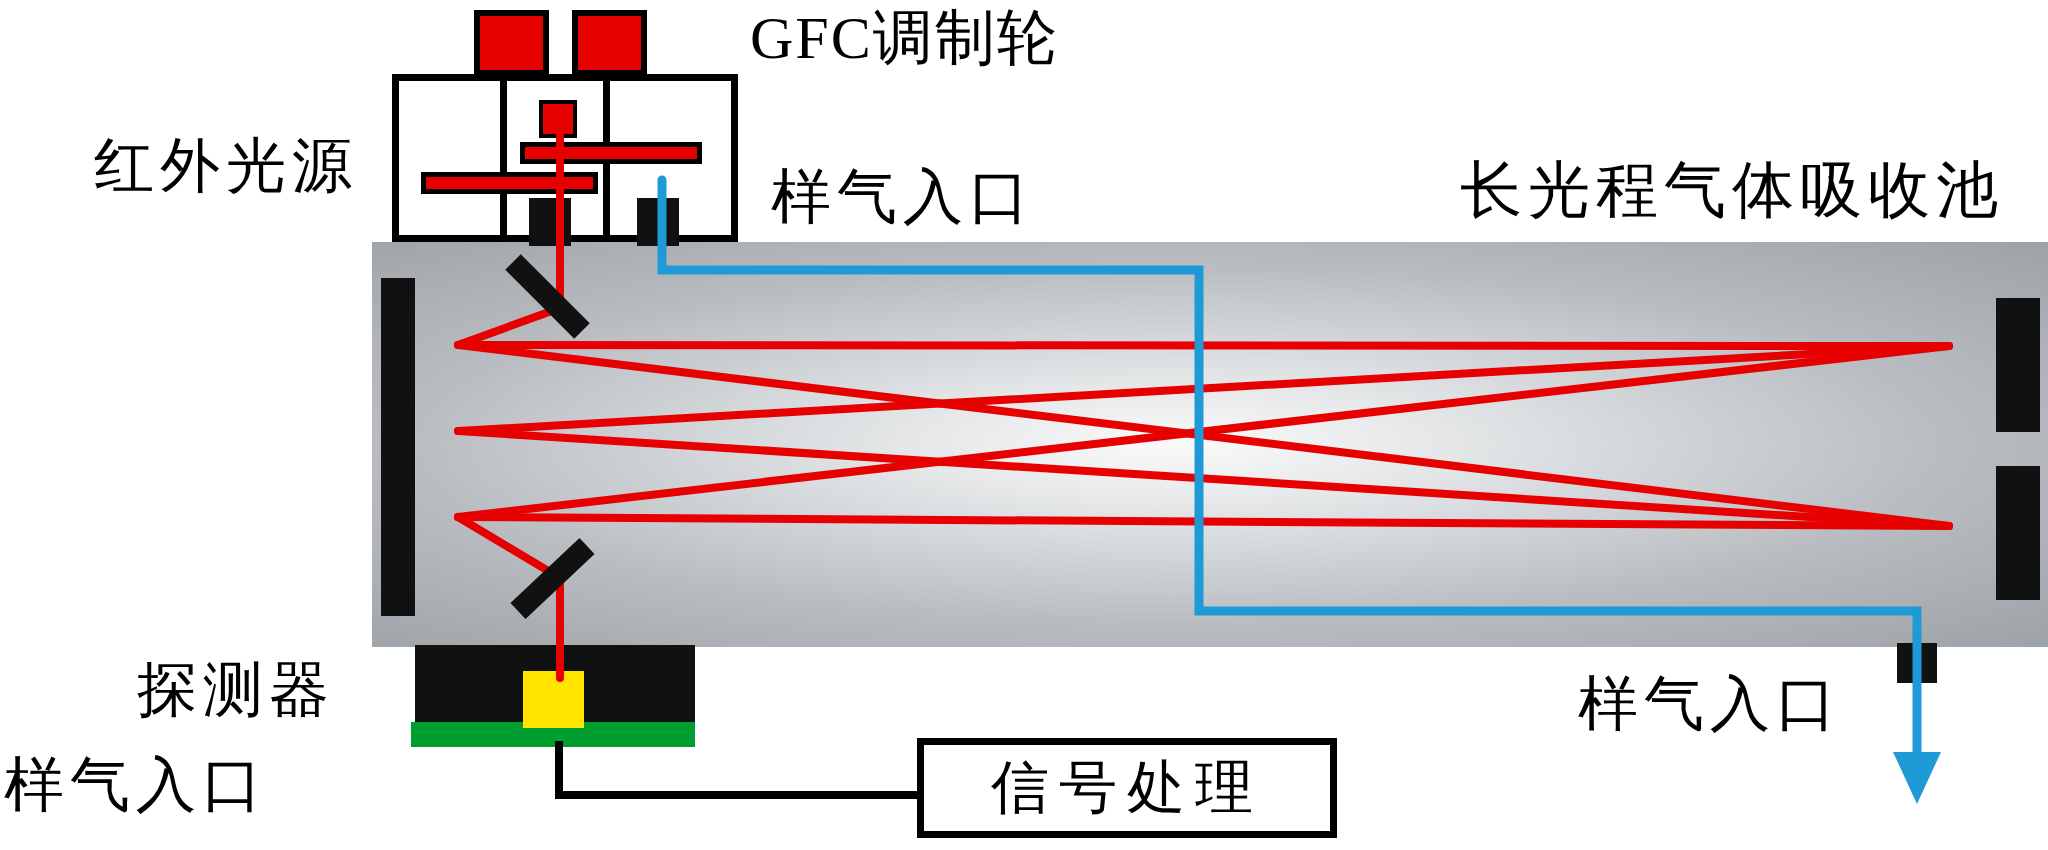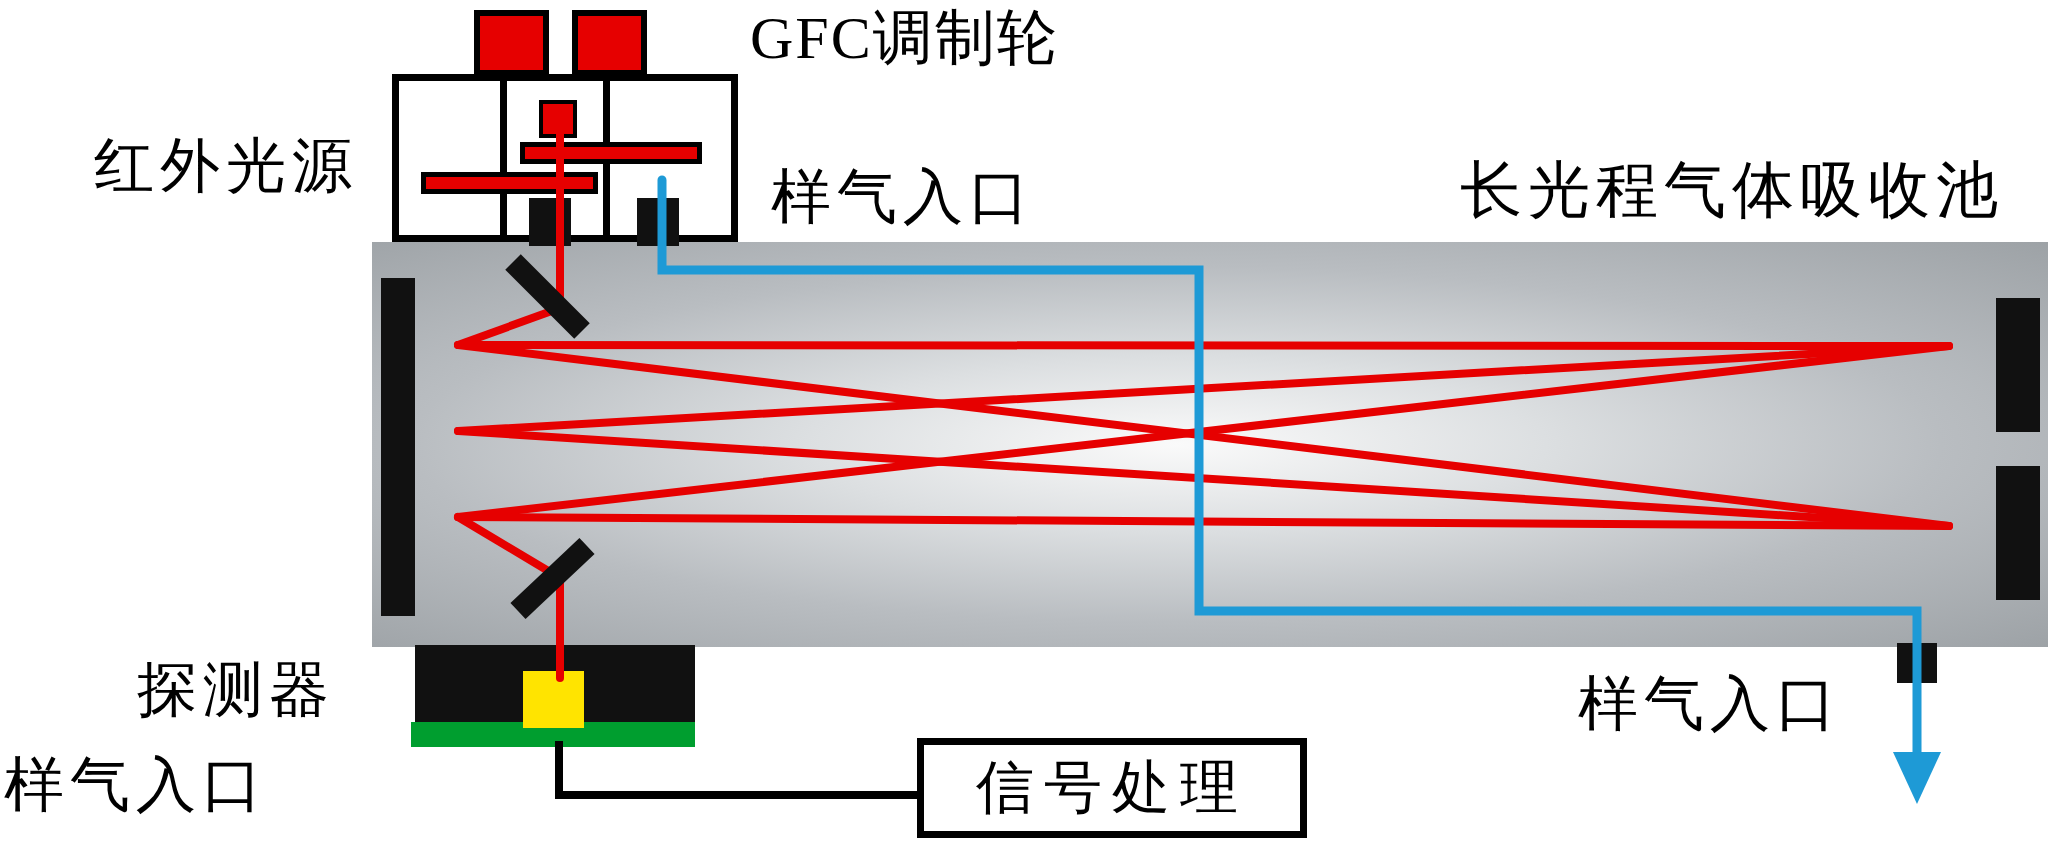--- a/index.html
+++ b/index.html
@@ -50,21 +50,21 @@
   #port-outlet{left:1897px;top:643px;width:40px;height:40px;}
   #mirror-left{left:381px;top:278px;width:34px;height:338px;}
   #mirror-right-top{left:1996px;top:298px;width:44px;height:134px;}
   #mirror-right-bottom{left:1996px;top:466px;width:44px;height:134px;}
   
   #detector-body{left:415px;top:645px;width:280px;height:88px;}
   #preamp-board{left:411px;top:722px;width:284px;height:25px;background:#009e2f;z-index:3;}
   #detector-chip{left:523px;top:671px;width:61px;height:57px;background:#ffe400;z-index:4;}
   
   #signal-box{
-    left:917px;top:738px;width:390px;height:100px;
+    left:917px;top:738px;width:420px;height:100px;
     background:#ffffff;border:7px solid #000000;box-sizing:border-box;
     display:flex;align-items:center;justify-content:center;
     z-index:2;
   }
   #signal-box .label{position:static;font-size:58px;letter-spacing:10px;}
   #overlay{
     position:absolute;left:0;top:0;width:2048px;height:850px;
     z-index:5;pointer-events:none;
   }
 </style>

